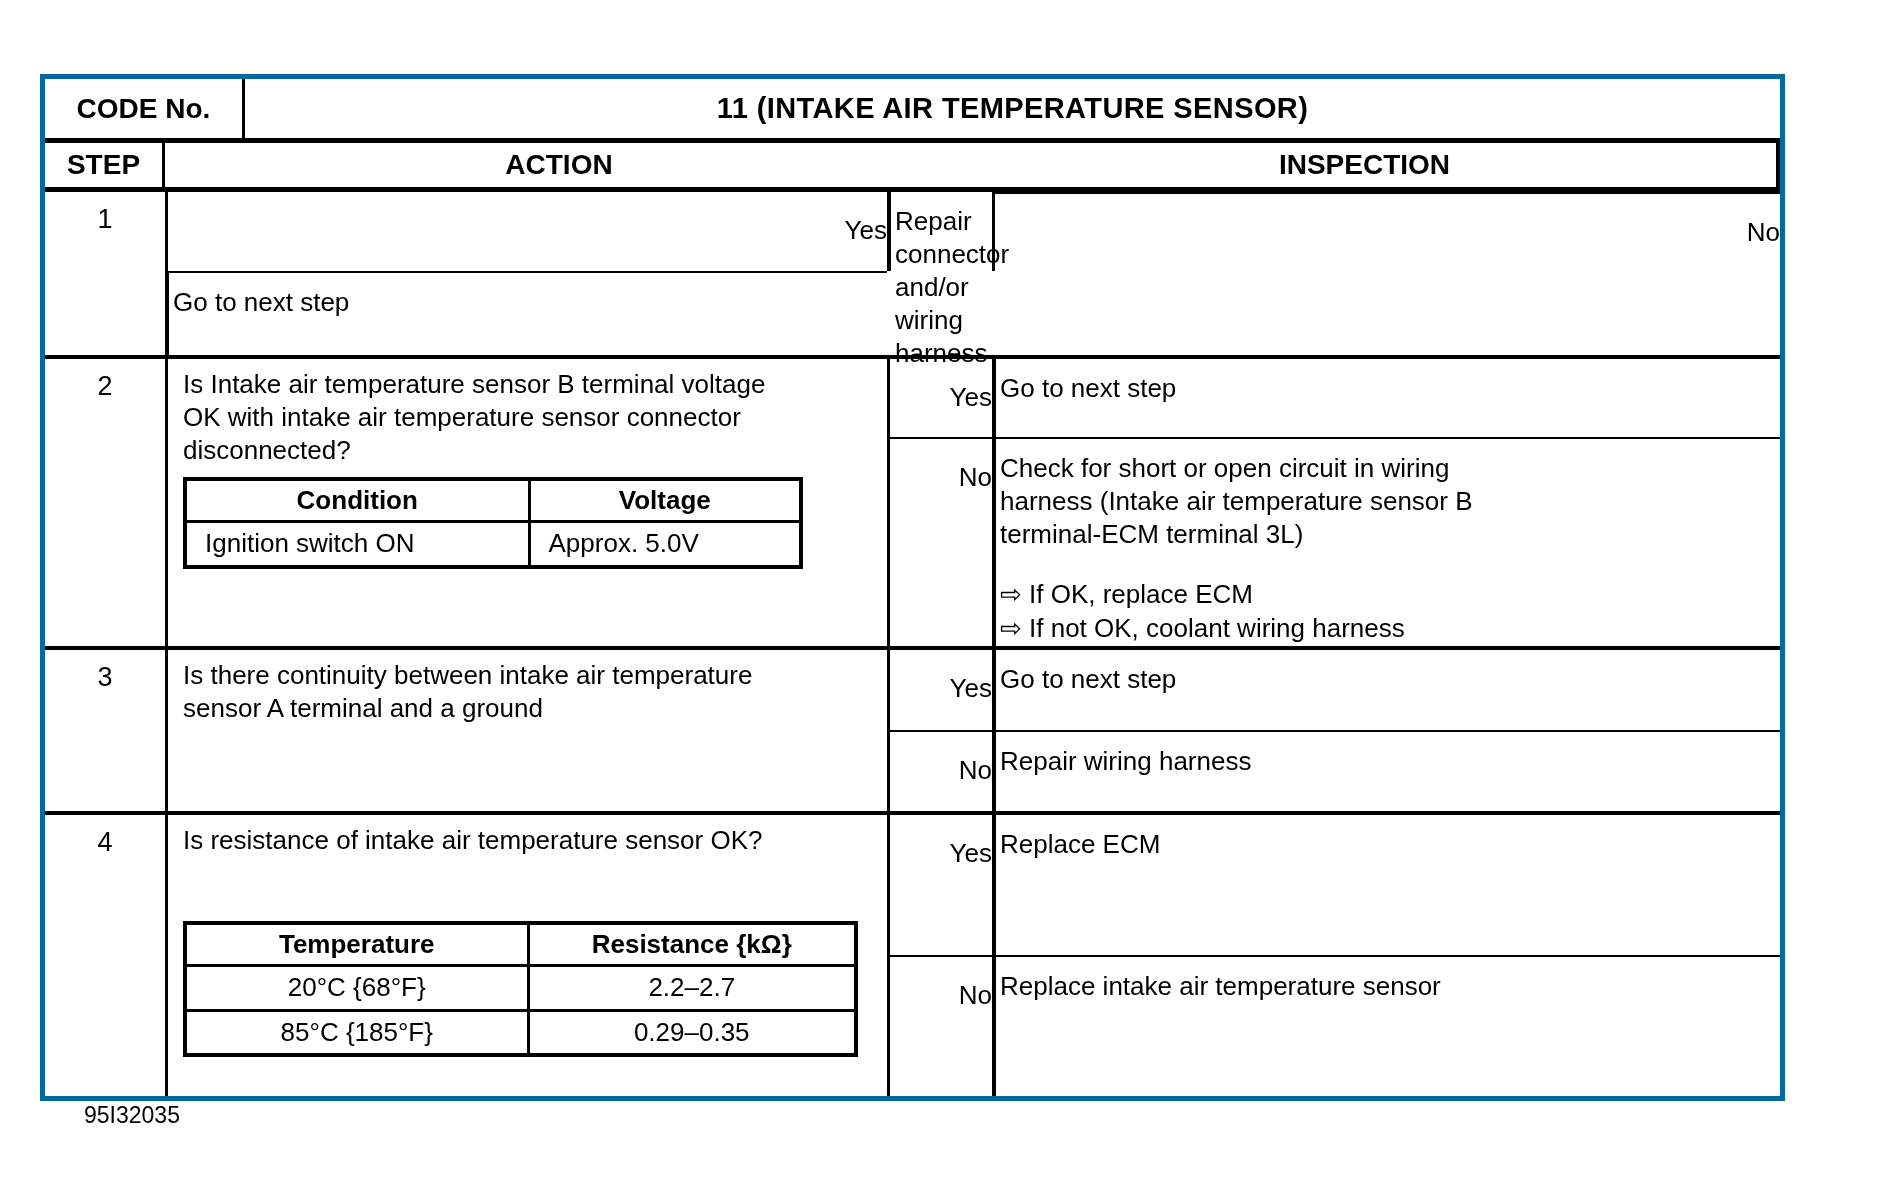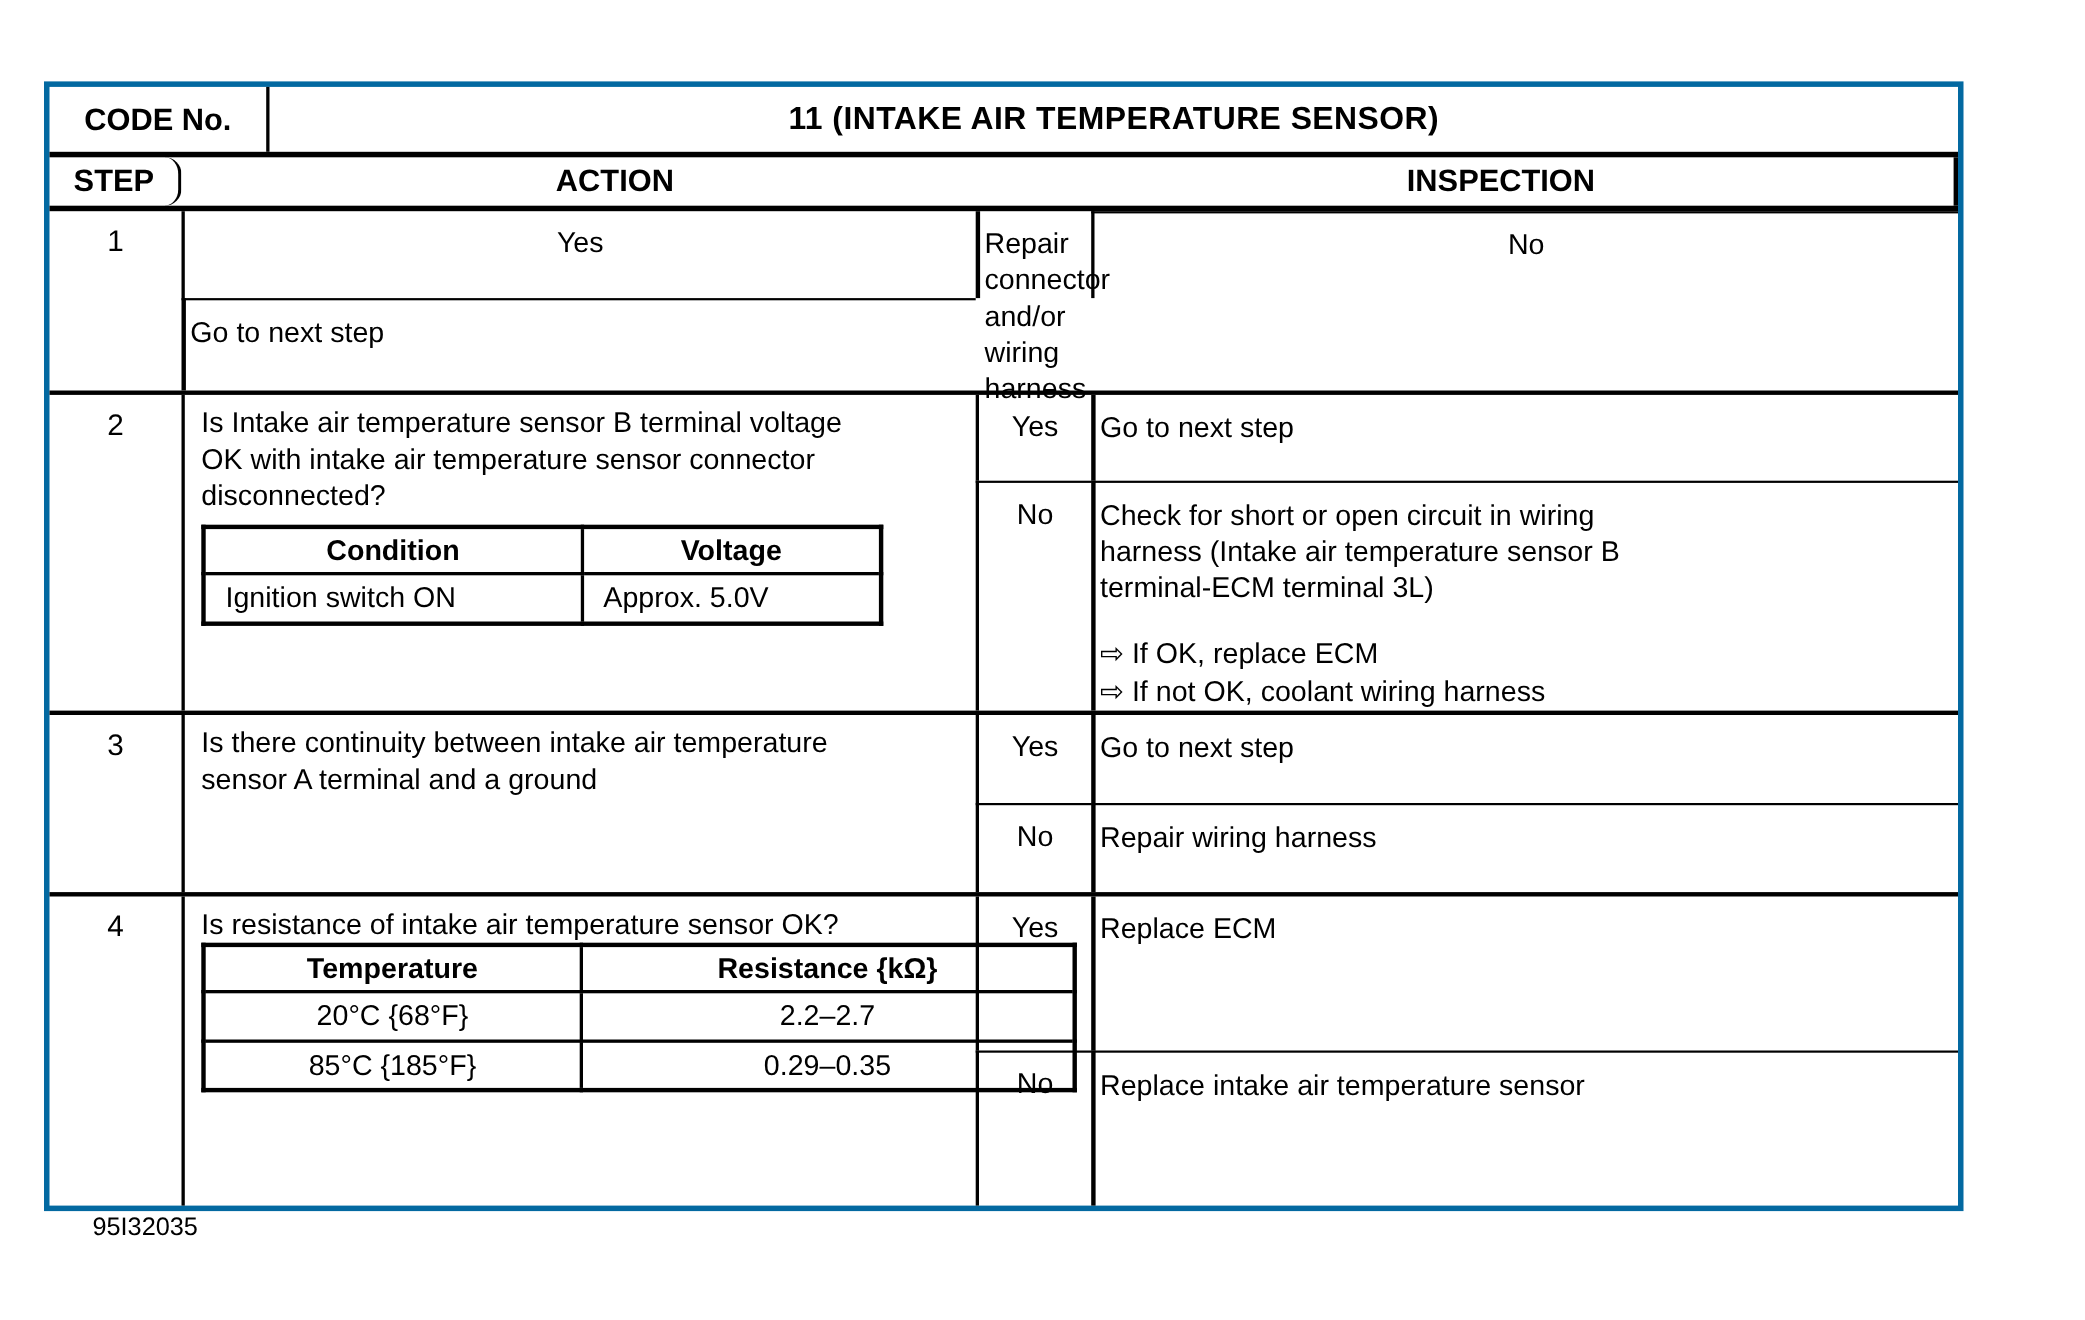--- a/index.html
+++ b/index.html
@@ -22,45 +22,45 @@
     font-weight:bold; font-size:28px;
   }
   .code-title {
     flex:1; display:flex; align-items:center; justify-content:center;
     font-weight:bold; font-size:29px; letter-spacing:.4px;
   }
 
   
   .hrow2 { display:flex; height:49px; border-bottom:5px solid #000; }
   .h2cell { display:flex; align-items:center; justify-content:center; font-weight:bold; font-size:28px; }
-  .h2-step { width:120px; border-right:3px solid #000;border-radius:15px; }
+  .h2-step { width:120px; border-right:3px solid #000; }
   .h2-insp { width:827px; border-right:4px solid #000; }
   .h2-action { flex:1; }
 
   
   .srow { display:grid; grid-template-columns:120px 722px 105px 1fr; border-top:4px solid #000; }
   .srow.first { border-top:none; }
   .snum { grid-row:1 / span 2; font-size:27px; text-align:center; padding-top:12px; }
   .insp { grid-row:1 / span 2; border-left:3px solid #000; padding:9px 18px 0 15px; font-size:26px; line-height:33px; }
   .q    { white-space:pre-line; }
-  .yn   { border-left:3px solid #000; text-align:center; padding-top:13px; font-size:26px; }
+  .yn   { border-left:3px solid #000; text-align:right; padding-top:23px; font-size:26px; }
   .act  { border-left:4px solid #000; padding:13px 24px 0 4px; font-size:26px; line-height:33px; }
   .sub2 { border-top:2px solid #000; }
   .a    { white-space:pre-line; }
   .notes { margin-top:26px; }
   .note  { line-height:34px; }
 
   
   table.sub { border-collapse:collapse; border:4px solid #000; font-size:26px; }
   table.sub th, table.sub td { border:3px solid #000; }
   table.sub th { font-weight:bold; height:42px; text-align:center; }
   .sub-voltage { width:620px; margin-top:10px; }
   .sub-voltage th:first-child, .sub-voltage td:first-child { width:344px; }
   .sub-voltage td { height:46px; text-align:left; padding-left:18px; }
-  .sub-resist { width:796px; }
+  .sub-resist { width:675px; margin-top:64px; }
   .sub-resist th:first-child, .sub-resist td:first-child { width:343px; }
   .sub-resist td { height:45px; text-align:center; }
 
   .figure-id { position:absolute; left:84px; top:1102px; font-size:23px; }
 </style>
 </head>
 <body>
 
 <div class="dtc-table">
 

